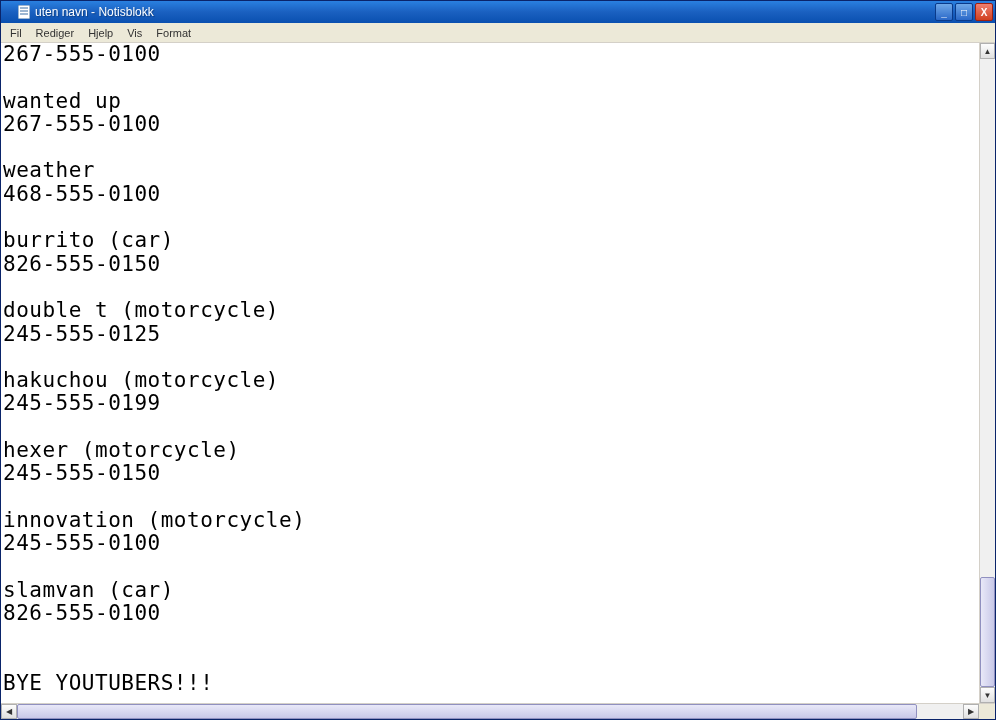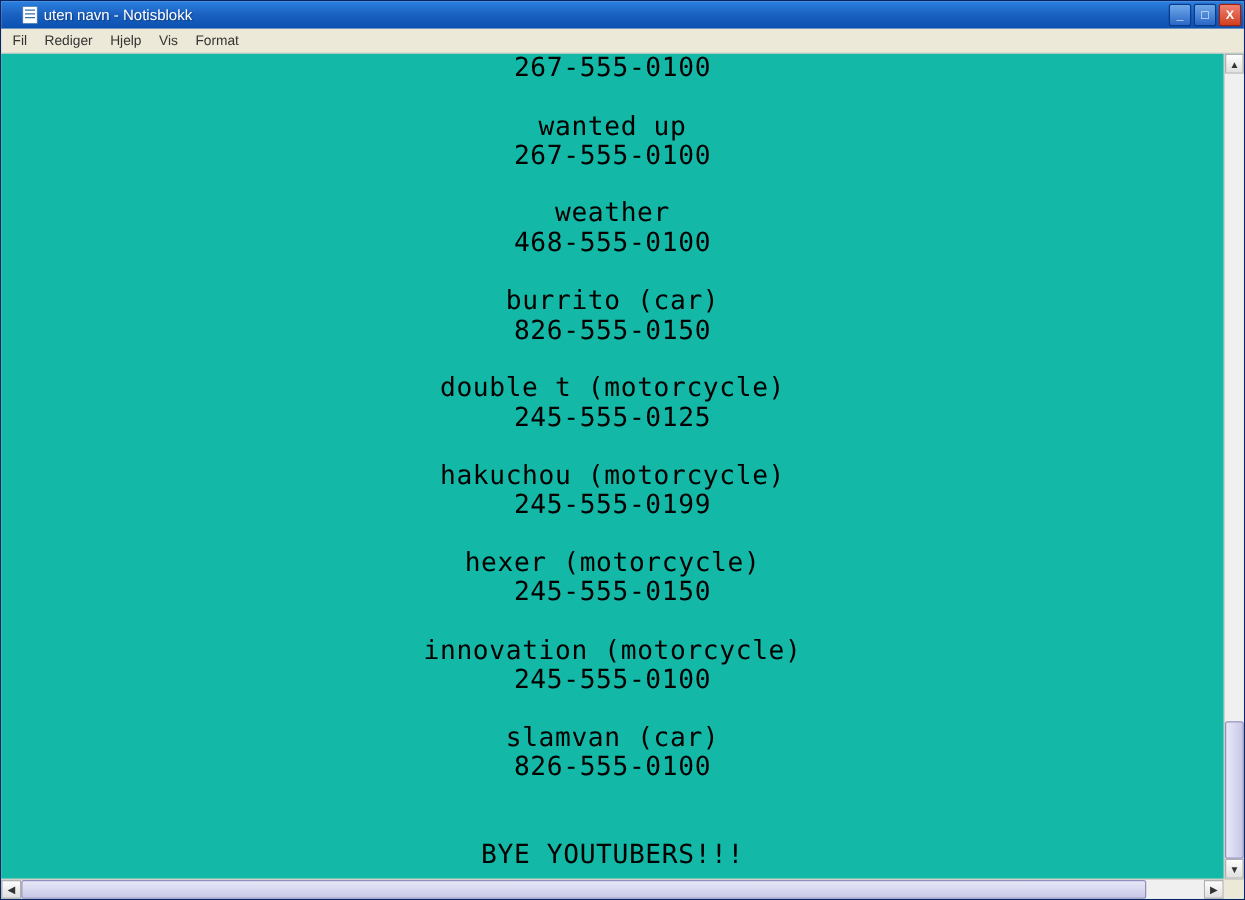--- a/index.html
+++ b/index.html
@@ -78,24 +78,23 @@
     padding-left: 2px;
   }
   .menu-item {
     padding: 2px 7px;
     cursor: default;
   }
   .client-area {
     flex: 1;
     display: flex;
     flex-direction: column;
-    background: #14b8a6;
+    background: #ffffff;
     position: relative;
     min-height: 0;
-    text-align: center;
   }
   .text-area-wrapper {
     flex: 1;
     display: flex;
     min-height: 0;
   }
   .text-area {
     flex: 1;
     white-space: pre;
     font-family: "Lucida Console", "Consolas", monospace;

